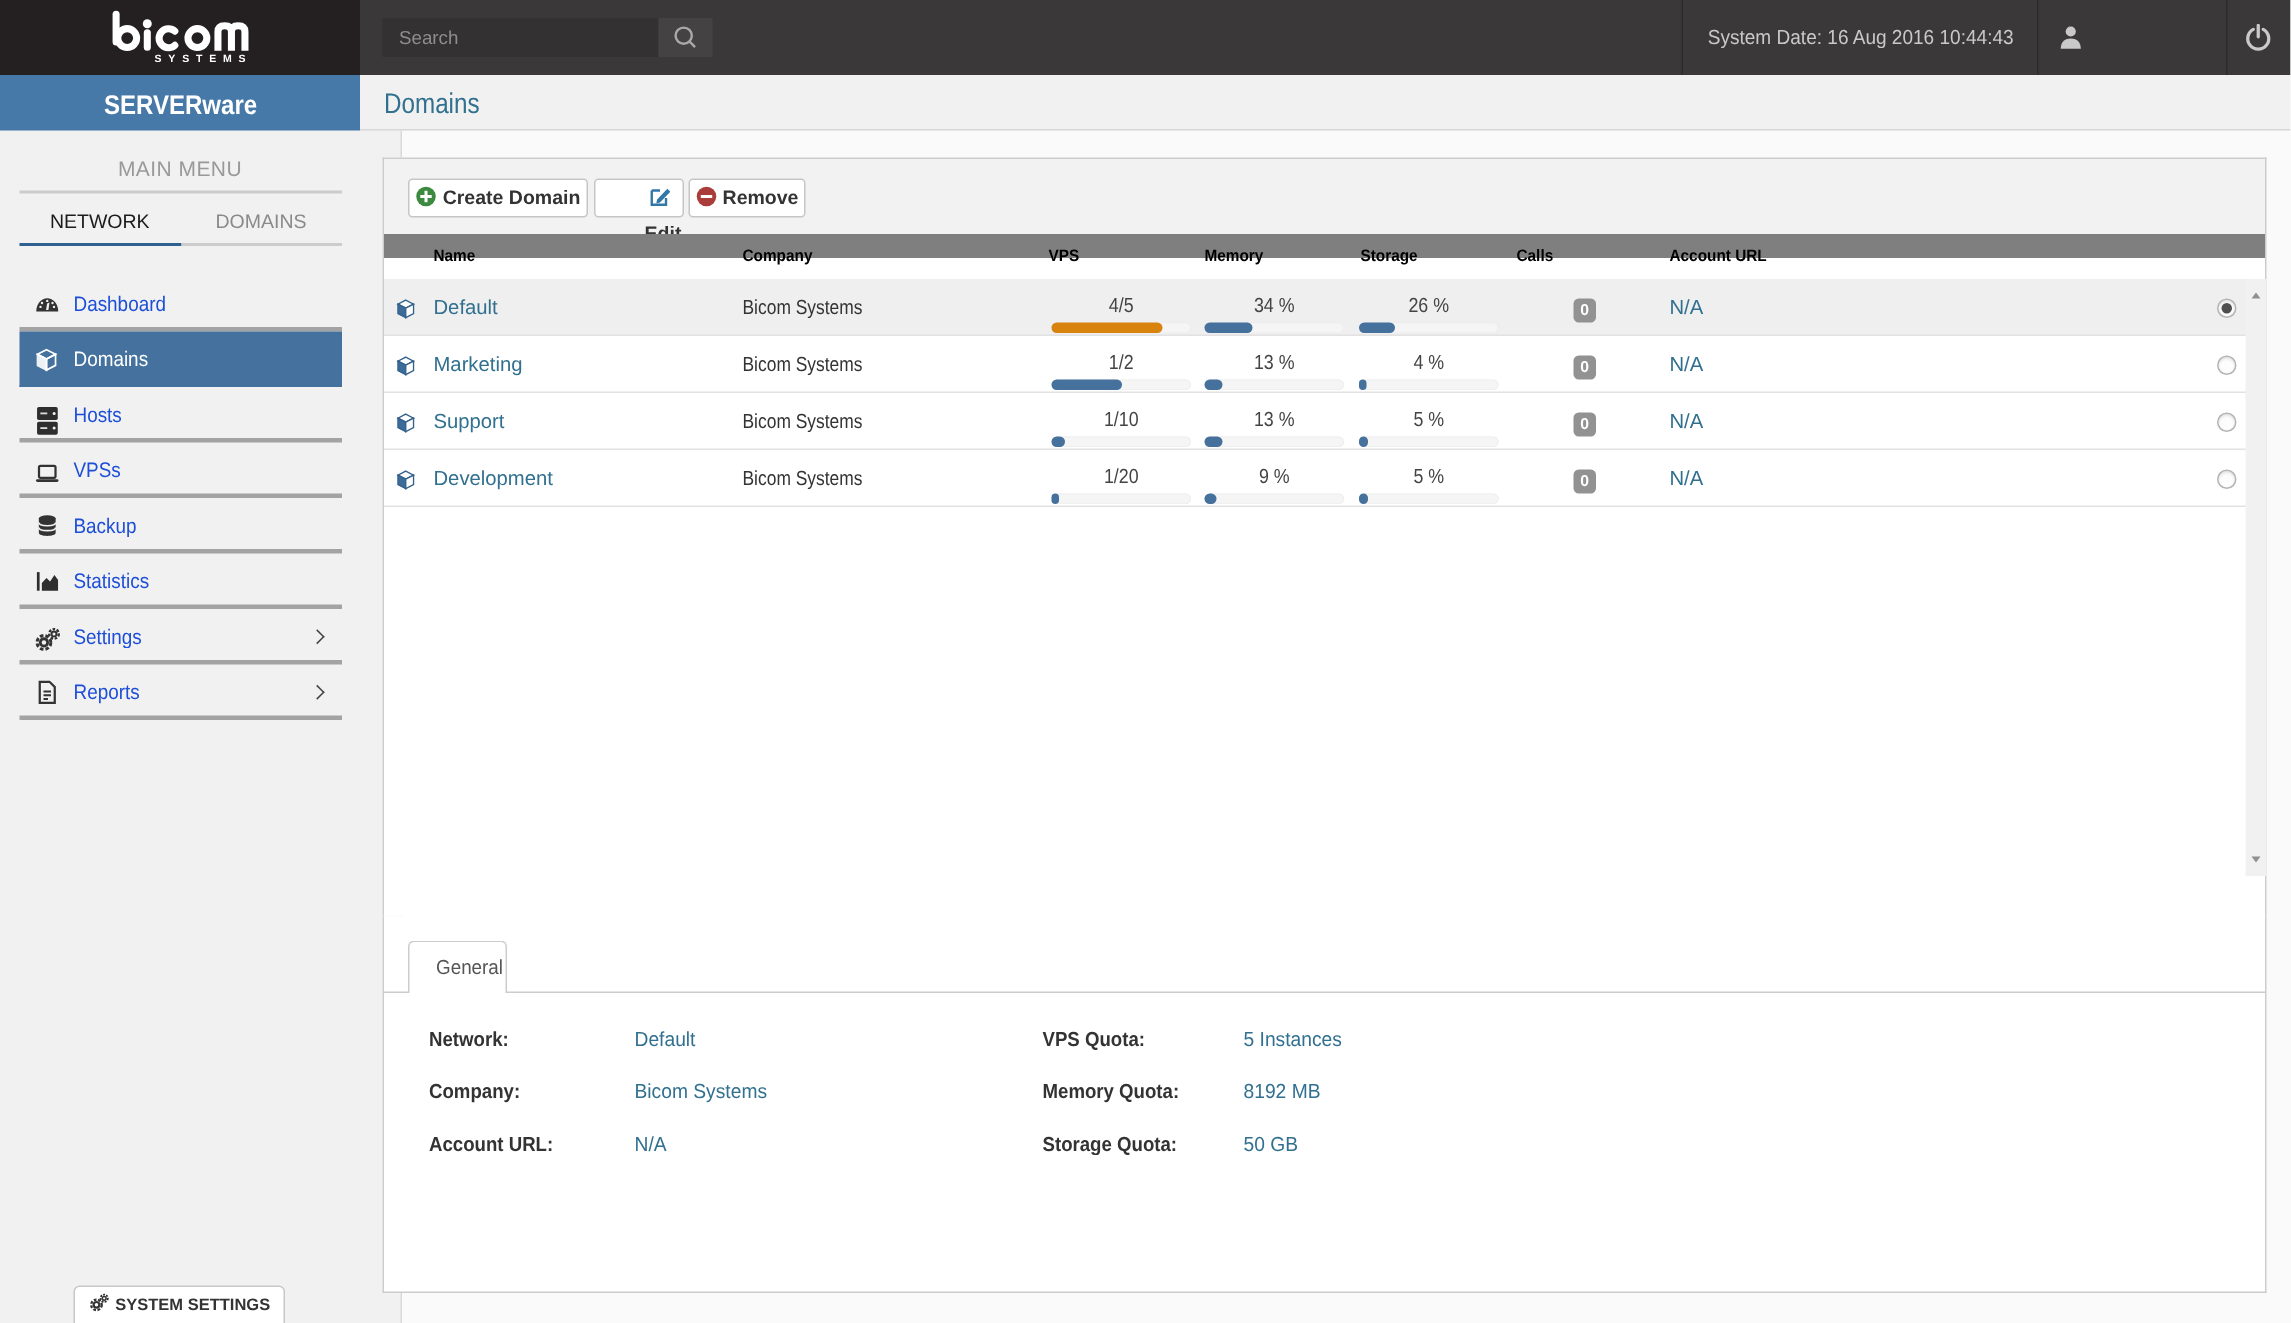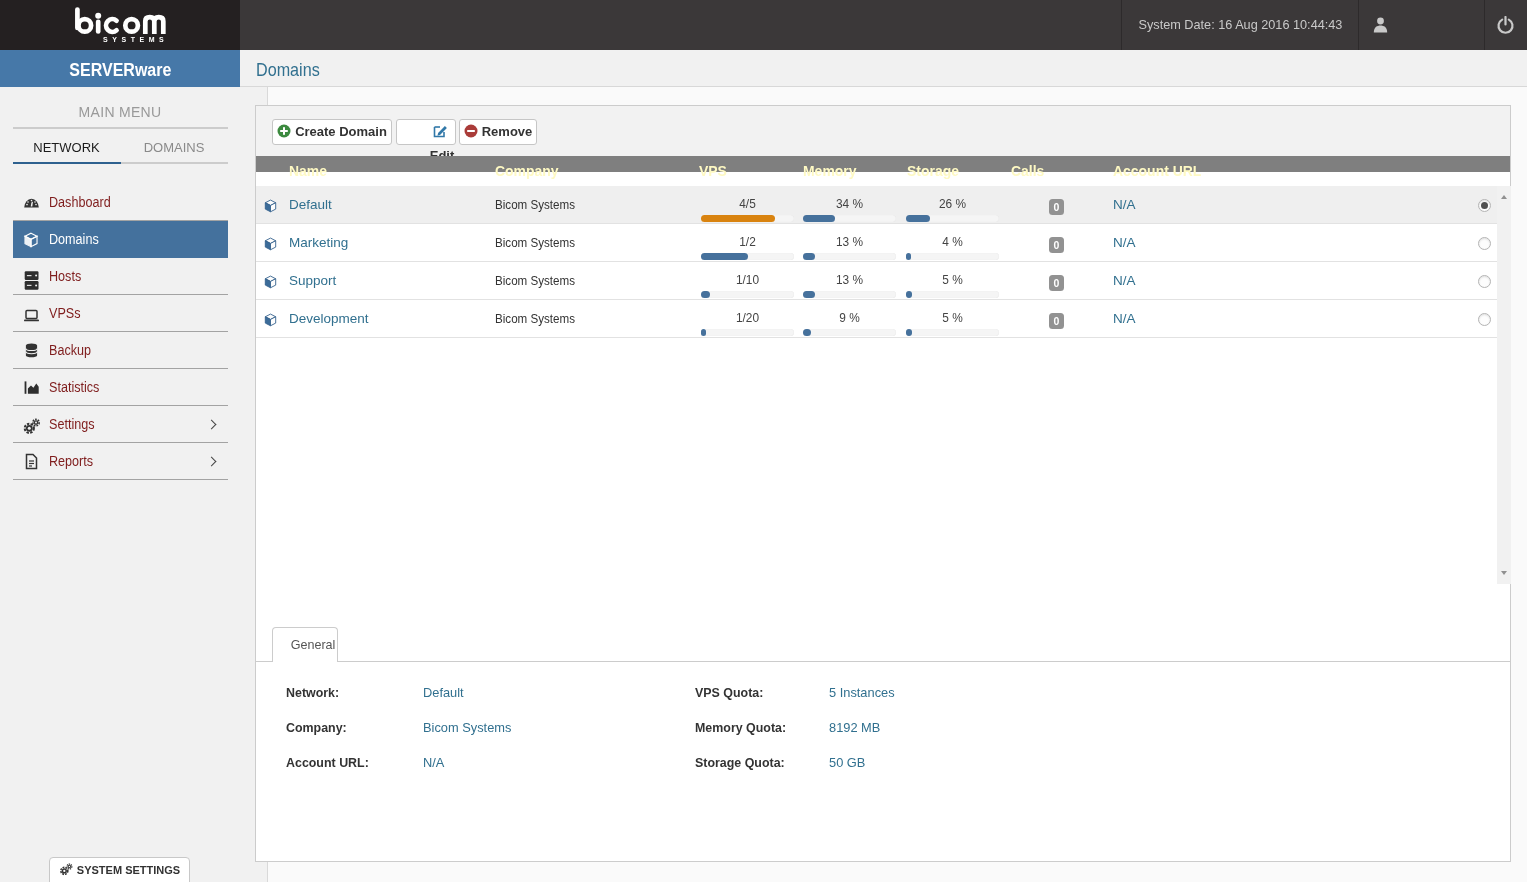--- a/index.html
+++ b/index.html
@@ -28,21 +28,21 @@
 #swHead { position:absolute; left:0; top:0; width:240px; height:37px; background:#4678a8; color:#fff; font-size:18px; font-weight:bold; text-align:center; line-height:41px; }
 #swHead span { display:inline-block; transform:scaleX(0.89); }
 #mainMenuLbl { position:absolute; left:0; top:54px; width:240px; text-align:center; color:#999; font-size:14px; letter-spacing:0.3px; }
 #menuHr { position:absolute; left:13px; top:77px; width:215px; height:2px; background:#ccc; }
 #tabNet { position:absolute; left:13px; top:90px; width:107px; height:22px; text-align:center; font-size:13px; color:#1c1c1c; }
 #tabDom { position:absolute; left:120px; top:90px; width:108px; height:22px; text-align:center; font-size:13px; color:#8a8a8a; }
 #tabLineB { position:absolute; left:13px; top:112px; width:108px; height:2px; background:#2e618f; }
 #tabLineG { position:absolute; left:121px; top:112px; width:107px; height:2px; background:#ccc; }
 
 #menu { position:absolute; left:13px; top:134px; width:215px; }
-.mitem { position:relative; height:37px; border-bottom:1px solid #a3a3a3; color:#7f1d1d; font-size:14px; line-height:36px; }
+.mitem { position:relative; height:37px; border-bottom:3px solid #a3a3a3; color:#1d4ed8; font-size:14px; line-height:36px; }
 .mitem .lbl { transform-origin:0 50%; transform:scaleX(0.9); }
 .mitem:first-child { border-top:0; }
 .mitem .ic { position:absolute; left:10px; top:10px; width:17px; height:20px; }
 .mitem .ic svg { display:block; }
 .mitem .lbl { position:absolute; left:36px; display:inline-block; }
 .mitem.active { background:#44719d; color:#fff; border-bottom:1px solid #44719d; margin-left:0; }
 .mitem .chev { position:absolute; right:13px; top:15px; width:7px; height:7px; border-top:1.6px solid #444; border-right:1.6px solid #444; transform:rotate(45deg); }
 #sysSettings { position:absolute; left:49px; top:807px; width:141px; height:30px; background:#fff; border:1px solid #c8c8c8; border-radius:4px; font-size:11px; font-weight:bold; color:#333; text-align:center; line-height:25px; }
 
 
@@ -50,21 +50,21 @@
 #titleBar h1 { position:absolute; left:16px; top:9px; font-size:19px; font-weight:normal; color:#31708f; transform:scaleX(0.85); transform-origin:0 50%; }
 
 #panel1 { position:absolute; left:255px; top:105px; width:1256px; height:506px; background:#fff; border:1px solid #ccc; border-bottom:0; }
 #toolbar { position:absolute; left:0; top:0; width:1254px; height:50px; background:#f2f2f2; }
 .btn { position:absolute; top:13px; height:26px; background:#fff; border:1px solid #c6c6c6; border-radius:3px; font-size:13px; font-weight:bold; color:#333; line-height:24px; text-align:center; }
 .btn svg { vertical-align:-2px; margin-right:4px; }
 #btnCreate { left:16px; width:120px; }
 #btnEdit { left:140px; width:60px;padding-left:32px; }
 #btnRemove { left:203px; width:78px; }
 
-#thead { position:absolute; left:0; top:50px; width:1254px; height:16px; background:#7f7f7f; color:#fef9c3; font-size:15px; font-weight:bold; line-height:30px; }
+#thead { position:absolute; left:0; top:50px; width:1254px; height:16px; background:#7f7f7f; color:#000000; font-size:11px; font-weight:bold; line-height:30px; }
 #thead span { transform:scaleX(0.93); transform-origin:0 50%; }
 #thead span { position:absolute; }
 .rows { position:absolute; left:0; top:80px; width:1254px; }
 .trow { position:relative; height:38px; border-bottom:1px solid #e2e2e2; background:#fff; }
 .trow.sel { background:#efefef; }
 .trow .cube { position:absolute; left:8px; top:13px; }
 .trow .name { position:absolute; left:33px; top:11px; font-size:13.5px; color:#31708f; }
 .trow .comp { position:absolute; left:239px; top:11px; font-size:13.5px; color:#333; display:inline-block; transform:scaleX(0.86); transform-origin:0 50%; }
 .meter { position:absolute; width:93px; text-align:center; font-size:13.5px; color:#444; top:8px; }
 .meter .num { display:block; height:19px; line-height:19px; transform:scaleX(0.88); }
@@ -217,20 +217,29 @@
         <circle cx="84.8" cy="25.4" r="6.3"></circle>
         <path d="M98.2 21.8 L98.2 31.5" stroke-linecap="round"></path>
         <path d="M116.55 20.8 A6.3 6.3 0 1 0 116.55 30.2" stroke-linecap="round"></path>
         <circle cx="131.6" cy="25.4" r="6.3"></circle>
         <path d="M145.3 33.9 L145.3 21.2 Q145.3 17.2 149.8 17.2 Q154.3 17.2 154.3 21.2 L154.3 33.9 M154.3 21.2 Q154.3 17.2 158.8 17.2 Q163.3 17.2 163.3 21.2 L163.3 33.9"></path>
       </g>
       <circle cx="98.2" cy="15.8" r="3" fill="#fff"></circle>
       <text x="103" y="41.5" fill="#fff" font-size="7" font-weight="bold" letter-spacing="4.55" font-family="Liberation Sans, sans-serif">SYSTEMS</text>
     </svg>
     </div>
+    <div id="searchWrap">
+      <input id="searchInput" value="Search" readonly="" style="">
+      <div id="searchBtn">
+          <svg width="18" height="18" viewBox="0 0 18 18">
+            <circle cx="7.8" cy="7.8" r="5.4" fill="none" stroke="#a9a9a9" stroke-width="1.6"></circle>
+            <line x1="11.8" y1="11.8" x2="15.4" y2="15.4" stroke="#a9a9a9" stroke-width="1.6"></line>
+          </svg>
+        </div>
+    </div>
     <div class="tsep" style="left:1121px;"></div>
     <div class="tsep" style="left:1358px;"></div>
     <div class="tsep" style="left:1484px;"></div>
     <div id="sysdate"><span>System Date: 16 Aug 2016 10:44:43</span></div>
     <div id="userBox">
       <svg width="15" height="16" viewBox="0 0 15 16">
           <circle cx="7.5" cy="4" r="3.4" fill="#c9c9c9"></circle>
           <path d="M0.8 15.5 C0.8 10.5 4 8.6 7.5 8.6 C11 8.6 14.2 10.5 14.2 15.5 Z" fill="#c9c9c9"></path>
         </svg>
       <span>Administrator</span>

